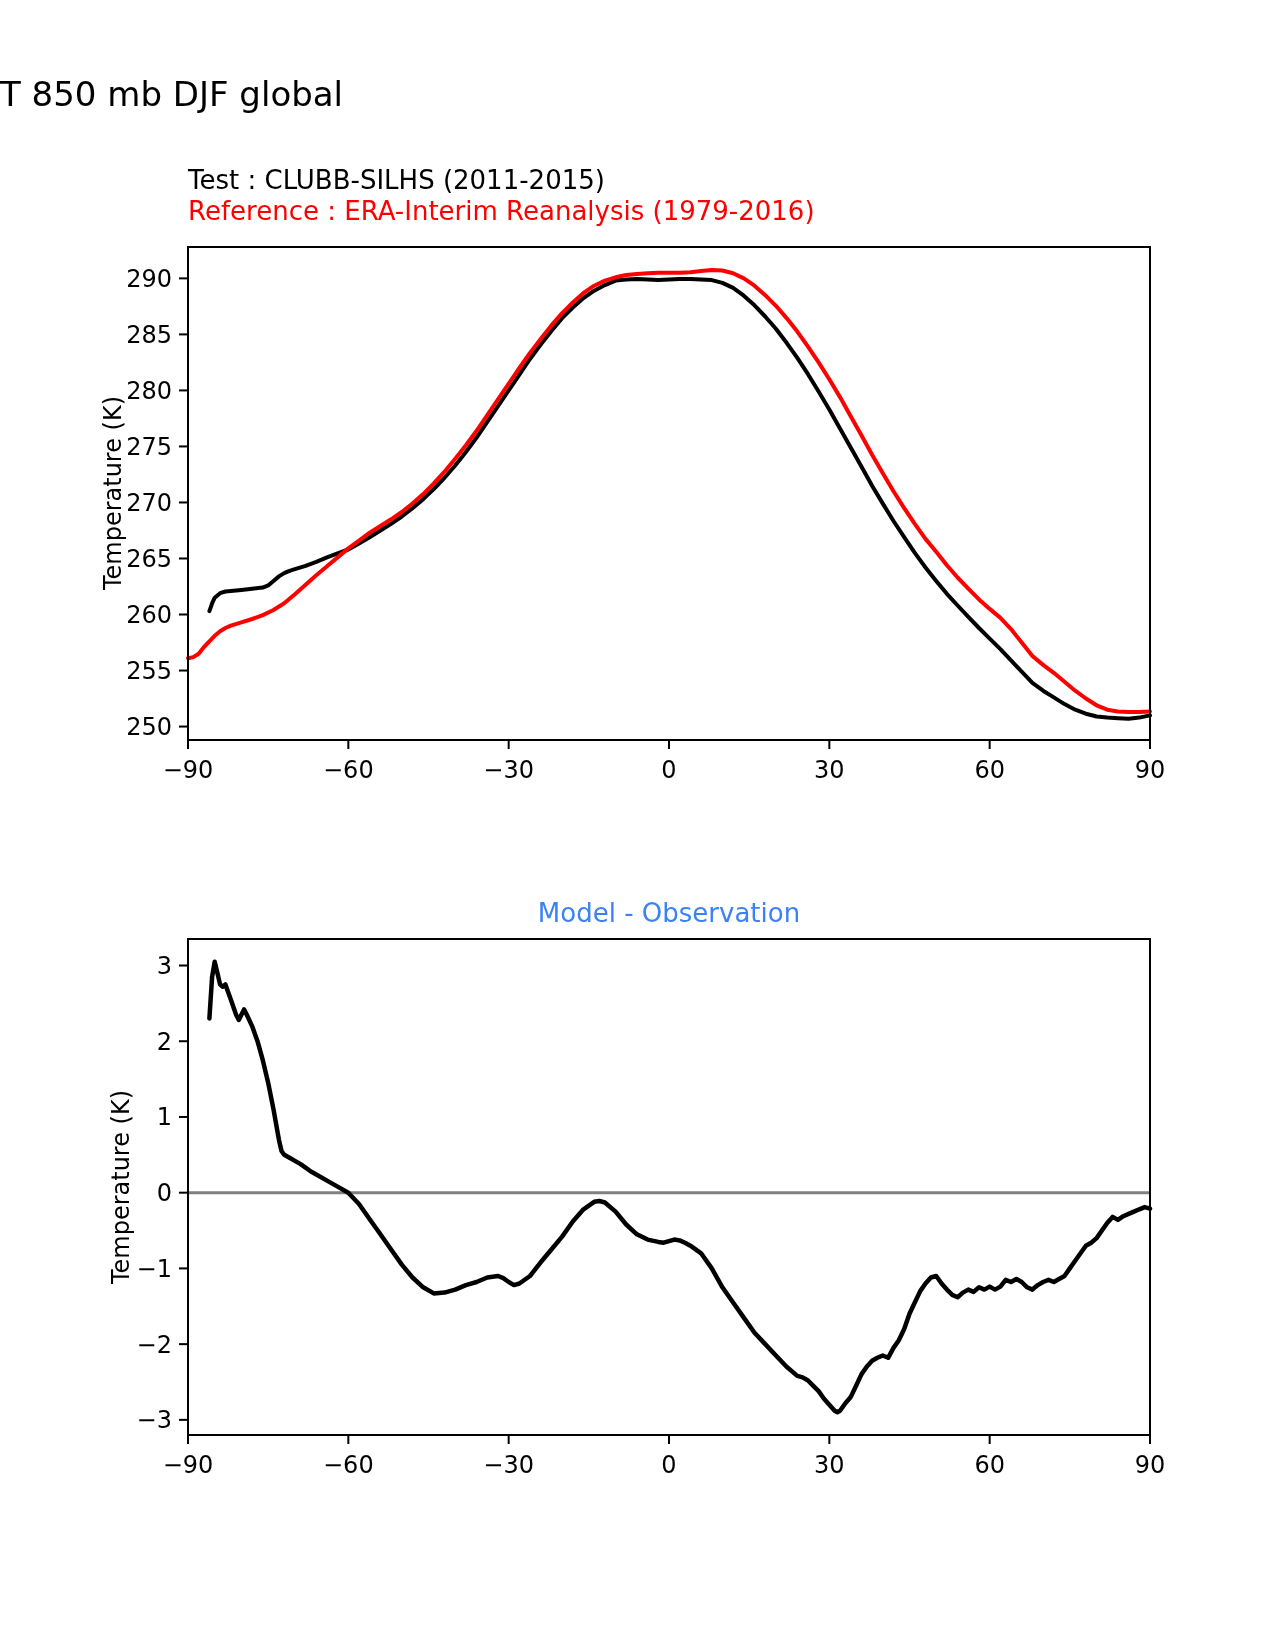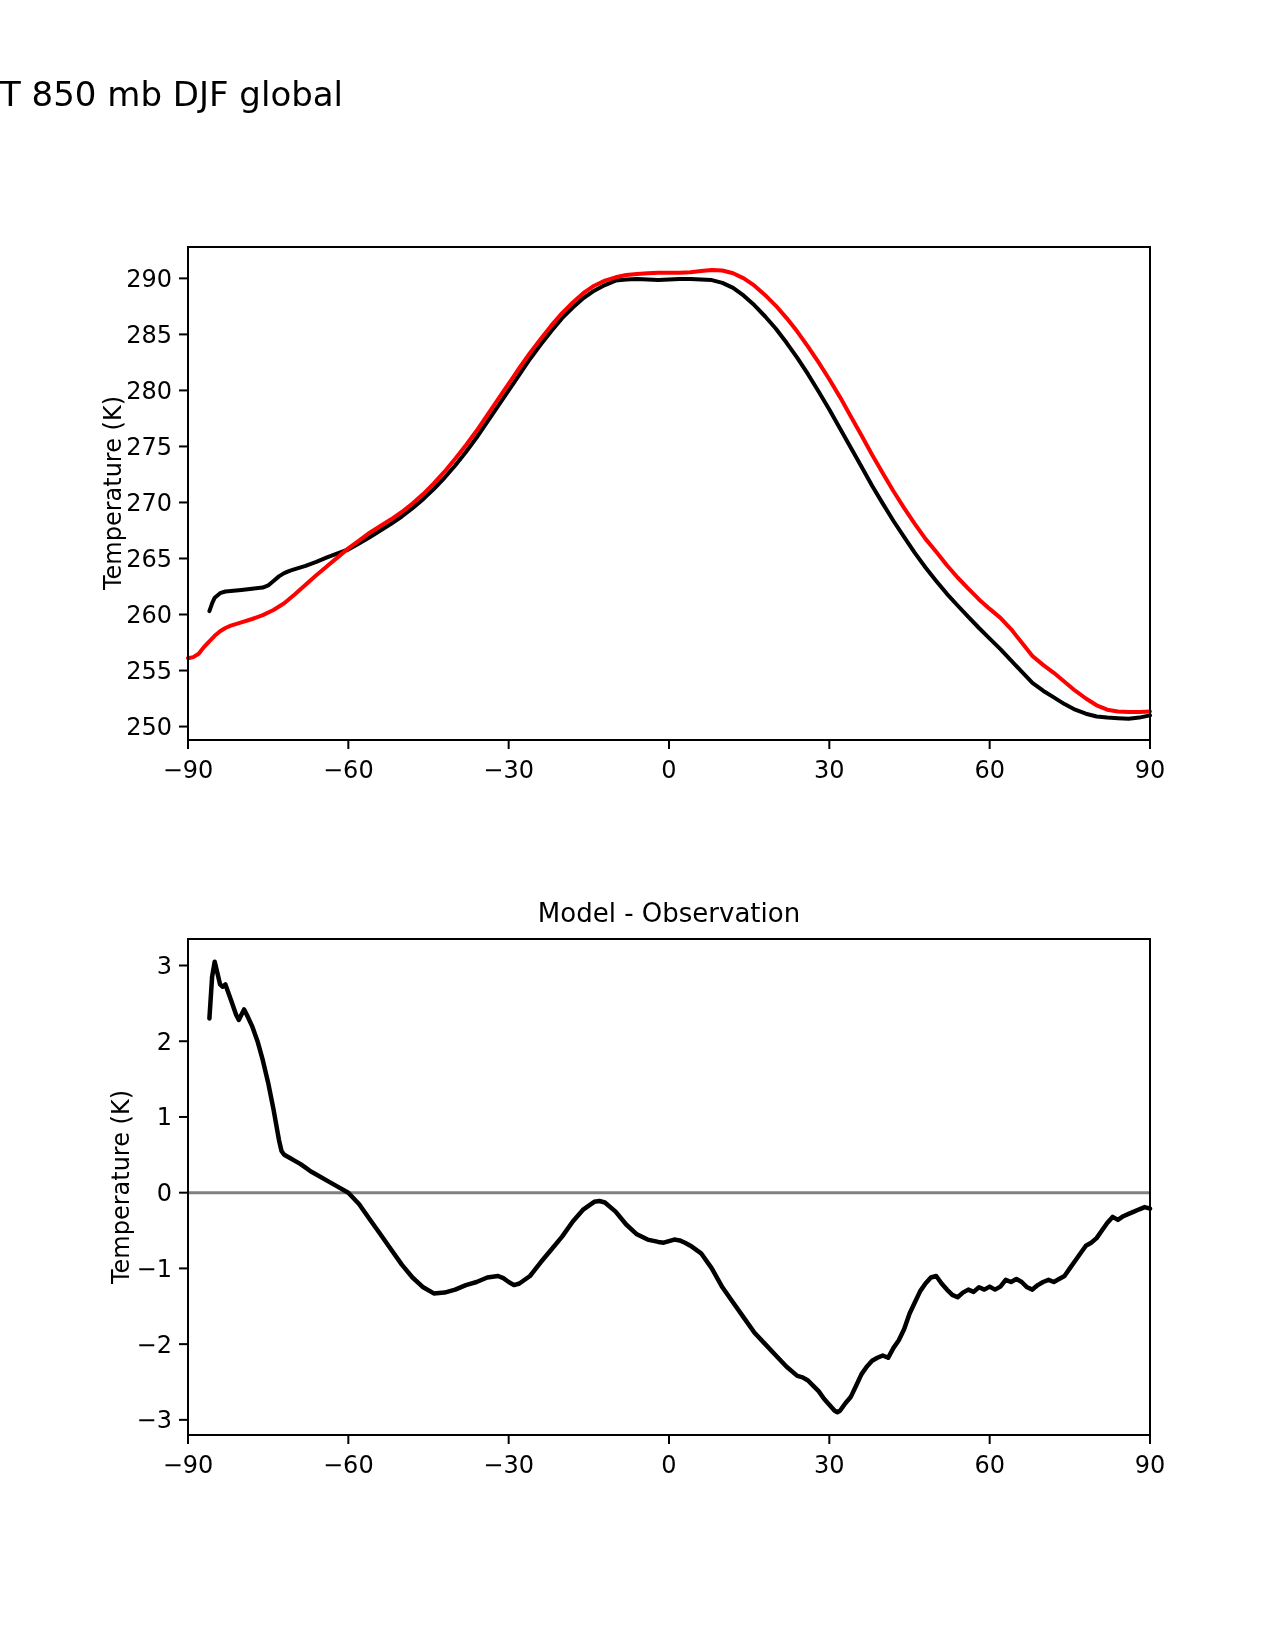--- a/index.html
+++ b/index.html
@@ -20,32 +20,34 @@
     font-size:26px;line-height:31px;white-space:nowrap;
   }
   .legend-test{top:165px;color:#000000;}
   .legend-ref{top:196px;color:#ff0000;}
   .ylab{
     position:absolute;font-size:24px;color:#000;white-space:nowrap;
     transform:translate(-50%,-50%) rotate(-90deg);
   }
   .sub-title{
     position:absolute;left:188px;width:962px;top:898px;
-    text-align:center;font-size:26px;color:#000000;white-space:nowrap;
+    text-align:center;font-size:26px;color:#3b82f6;white-space:nowrap;
   }
   svg.plot{position:absolute;left:0;top:0;}
   text.tick{font-family:"DejaVu Sans","Liberation Sans",sans-serif;font-size:24px;fill:#000;}
 </style>
 </head>
 <body>
 
 <div class="page">
 
   <div class="fig-title">T 850 mb DJF global</div>
 
+  <div class="legend-line legend-test">Test : CLUBB-SILHS (2011-2015)</div>
+  <div class="legend-line legend-ref">Reference : ERA-Interim Reanalysis (1979-2016)</div>
 
   <div class="ylab" style="left:113px;top:493px;">Temperature (K)</div>
 
   <div class="sub-title">Model - Observation</div>
 
   <div class="ylab" style="left:121px;top:1187px;">Temperature (K)</div>
 
   <svg class="plot" id="plot-svg" width="1275" height="1650" viewBox="0 0 1275 1650">
       <g>
         <path d="M209.4 611.1L212.1 603.3L214.7 597.7L220.1 593.2L225.4 591.5L230.8 591.0L241.4 589.9L252.1 588.7L262.8 587.6L268.2 585.4L273.5 580.9L278.9 576.4L284.2 573.1L289.5 570.8L294.9 569.1L305.6 565.8L316.3 561.8L327.0 557.4L337.6 553.4L348.3 549.5L359.0 543.4L369.7 537.2L380.4 530.5L391.1 523.8L401.8 516.5L412.5 508.1L423.2 499.1L433.8 489.0L444.5 477.8L455.2 465.5L465.9 452.0L476.6 437.5L487.3 421.8L498.0 406.1L508.7 390.4L519.4 374.7L530.0 359.0L540.7 344.5L551.4 331.0L562.1 318.1L572.8 307.5L583.5 298.0L594.2 290.7L604.9 285.1L615.6 280.6L626.2 279.5L636.9 278.9L647.6 279.5L658.3 280.1L669.0 279.5L679.7 278.9L690.4 278.9L701.1 279.5L711.8 280.1L722.4 282.9L733.1 287.9L743.8 295.7L754.5 305.3L765.2 316.5L775.9 328.8L786.6 342.8L797.3 357.9L808.0 374.2L818.6 391.5L829.3 409.5L840.0 428.5L850.7 447.6L861.4 466.6L872.1 485.7L882.8 503.6L893.5 521.0L904.2 537.2L914.8 552.9L925.5 567.5L936.2 580.9L946.9 593.8L957.6 605.5L968.3 616.8L979.0 628.0L989.7 638.6L1000.4 649.2L1011.0 660.4L1021.7 671.7L1032.4 682.9L1043.1 690.7L1053.8 697.4L1064.5 704.1L1075.2 709.7L1085.9 713.7L1096.6 716.5L1107.2 717.6L1117.9 718.2L1128.6 718.7L1139.3 717.6L1150.0 715.4" fill="none" stroke="#000000" stroke-width="4" stroke-linejoin="round" stroke-linecap="round"></path>

